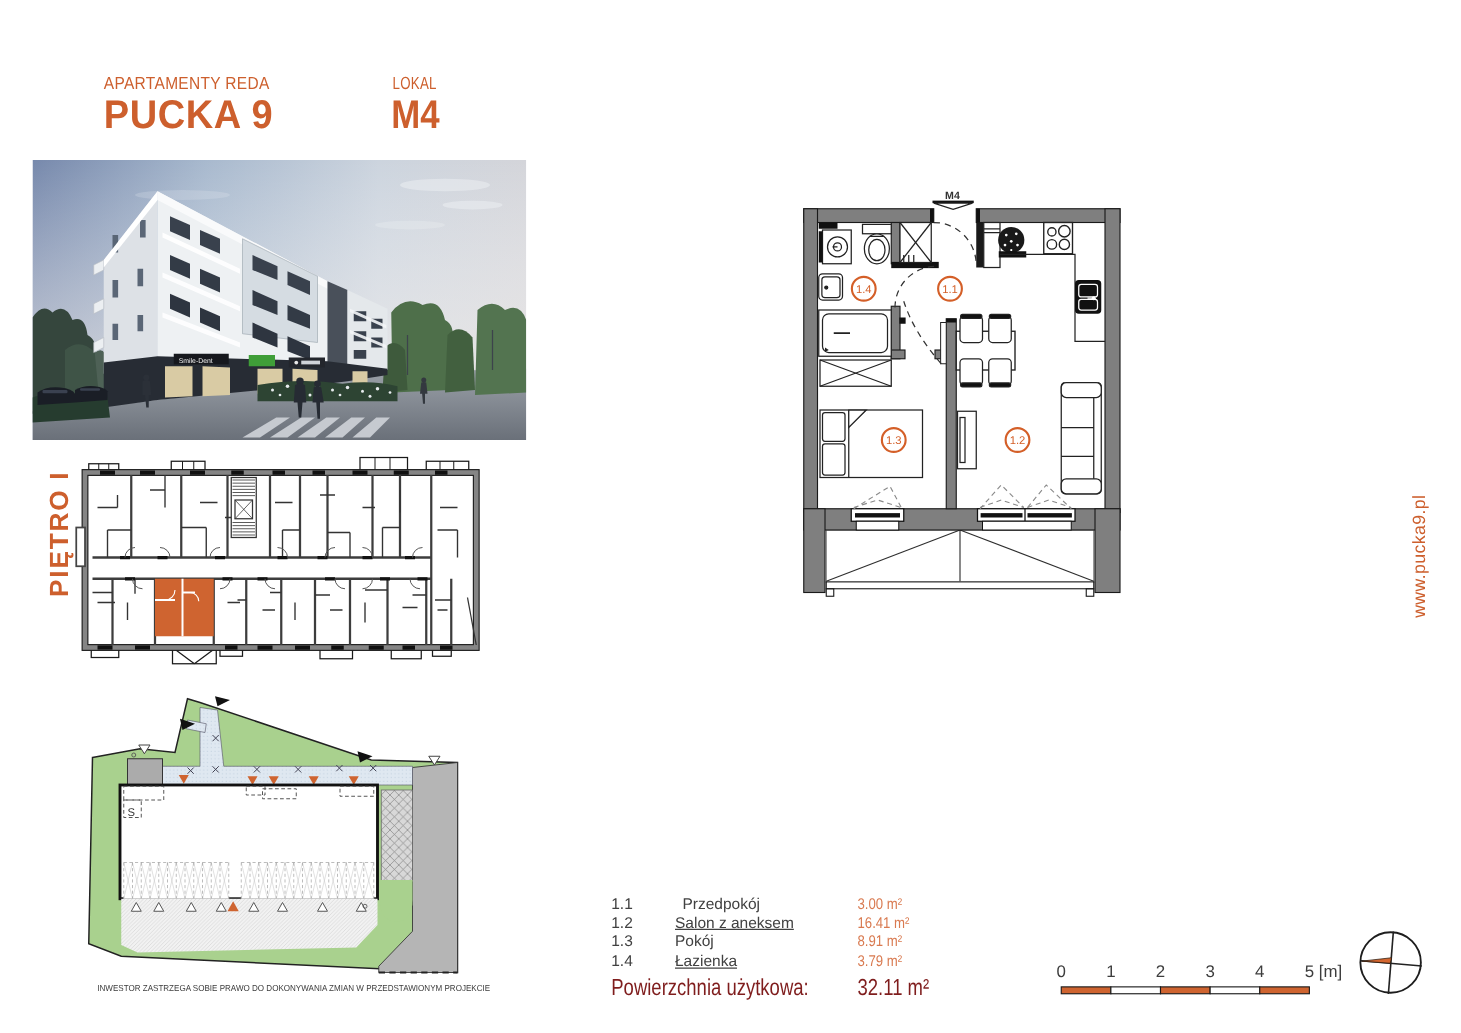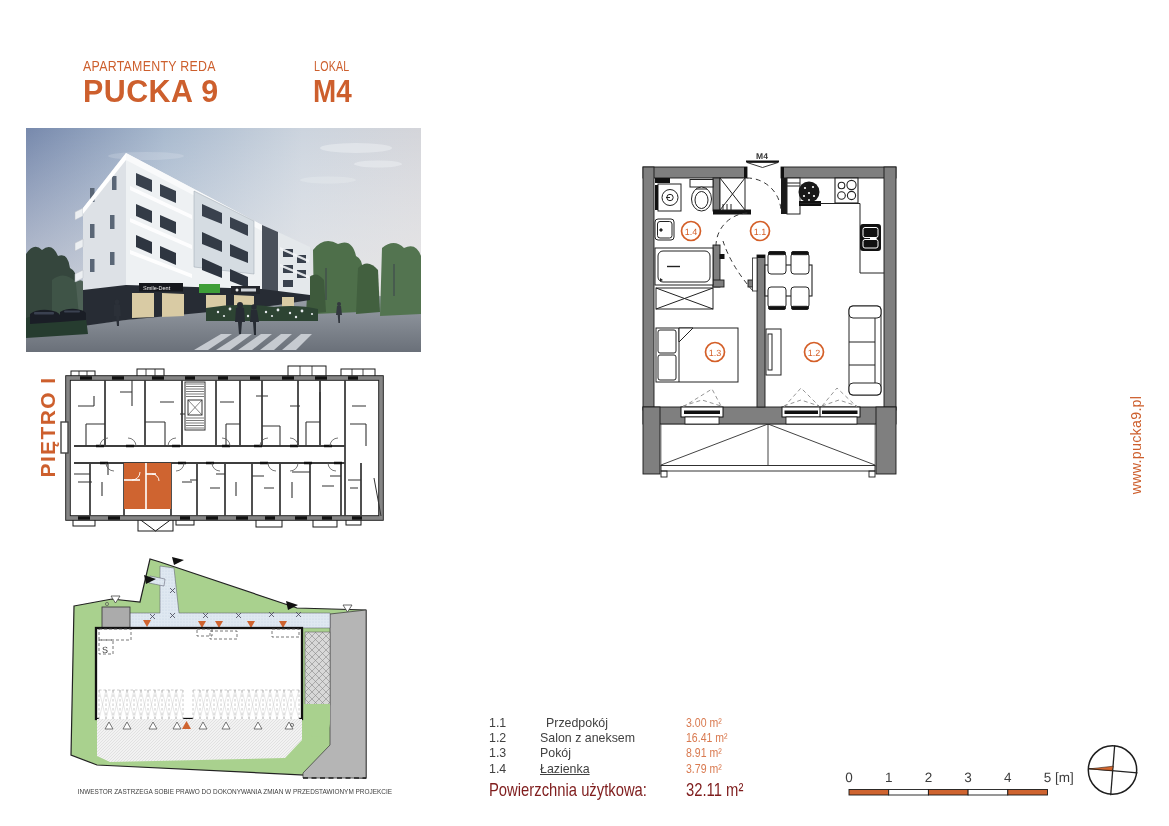--- a/index.html
+++ b/index.html
@@ -717,21 +717,21 @@
       <rect x="214" y="240" width="32" height="12" rx="4"></rect>
       <line x1="214" y1="199" x2="240" y2="199"></line>
       <line x1="214" y1="222" x2="240" y2="222"></line>
     </g>
   </svg>
 
   <div class="abs" style="left:489px;top:716px;width:300px;font-size:12.4px;color:#414141;">
 
     <div style="position:relative;height:15.2px;"><span>1.1</span><span style="position:absolute;left:57px;">Przedpokój</span><span style="position:absolute;left:197px;color:#d97a50;display:inline-block;transform:scaleX(0.85);transform-origin:0 0;">3.00 m²</span></div>
 
-    <div style="position:relative;height:15.2px;"><span>1.2</span><span style="position:absolute;left:51px;">Salon z aneksem</span><span style="position:absolute;left:197px;color:#d97a50;display:inline-block;transform:scaleX(0.85);transform-origin:0 0;">16.41 m²</span></div>
+    <div style="position:relative;height:15.2px;"><span>1.2</span><span style="position:absolute;left:51px;text-decoration:underline;">Salon z aneksem</span><span style="position:absolute;left:197px;color:#d97a50;display:inline-block;transform:scaleX(0.85);transform-origin:0 0;">16.41 m²</span></div>
 
     <div style="position:relative;height:15.2px;"><span>1.3</span><span style="position:absolute;left:51px;text-align:right;">Pokój</span><span style="position:absolute;left:197px;color:#d97a50;display:inline-block;transform:scaleX(0.85);transform-origin:0 0;">8.91 m²</span></div>
 
     <div style="position:relative;height:15.2px;"><span>1.4</span><span style="position:absolute;left:51px;text-decoration:underline;">Łazienka</span><span style="position:absolute;left:197px;color:#d97a50;display:inline-block;transform:scaleX(0.85);transform-origin:0 0;">3.79 m²</span></div>
 
     <div style="position:relative;margin-top:2.5px;font-size:18.5px;color:#7f1d1d;"><span style="display:inline-block;transform:scaleX(0.8);transform-origin:0 0;white-space:nowrap;">Powierzchnia użytkowa:</span><span style="position:absolute;left:197px;display:inline-block;transform:scaleX(0.8);transform-origin:0 0;">32.11 m²</span></div>
   </div>
 
   <svg class="abs" style="left:845px;top:765px;" width="240" height="36" viewBox="0 0 240 36">
 

